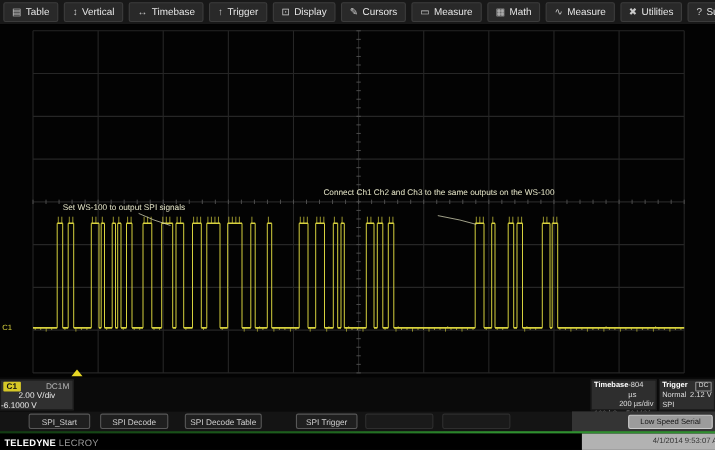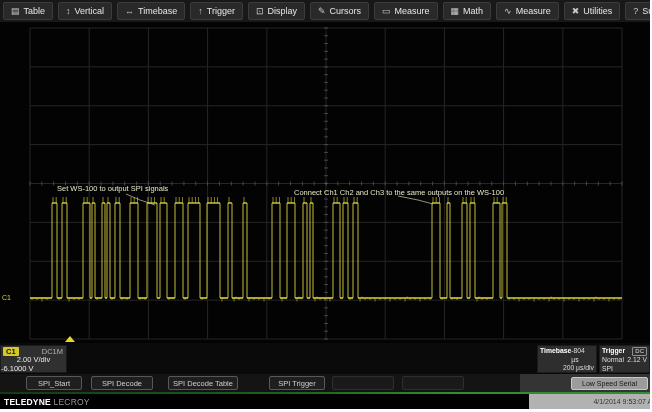--- a/index.html
+++ b/index.html
@@ -481,21 +481,21 @@
         <line x1="507" y1="276" x2="507" y2="181" stroke="#d9d33f" stroke-width="0.9"></line>
         <line x1="502" y1="181" x2="507" y2="181" stroke="#d9d33f" stroke-width="1.4"></line>
         <line x1="503" y1="181" x2="503" y2="175" stroke="#d9d33f" stroke-width="0.7" opacity="0.9"></line>
         <line x1="506.2" y1="181" x2="506.2" y2="175" stroke="#d9d33f" stroke-width="0.7" opacity="0.9"></line>
         <polyline points="126,172 140,178 155,183" fill="none" stroke="#cfcfb0" stroke-width="0.7"></polyline>
         <polyline points="398,174 418,178 433,182" fill="none" stroke="#cfcfb0" stroke-width="0.7"></polyline>
         <polygon points="65,320 75,320 70,314" fill="#e8d825"></polygon>
         <text x="2" y="278" fill="#d9d33f" font-size="7" font-family="Liberation Sans, sans-serif">C1</text>
       </svg>
     <div class="annotation" style="left:57px;top:162px;">Set WS-100 to output SPI signals</div>
-    <div class="annotation" style="left:294px;top:166px;">Connect Ch1 Ch2 and Ch3 to the same outputs on the WS-100</div>
+    <div class="annotation" style="left:294px;top:148px;">Connect Ch1 Ch2 and Ch3 to the same outputs on the WS-100</div>
   </div>
 
   <div class="infostrip">
     <div class="chanbox">
       <span class="chanbadge">C1</span>
       <span class="chan-coupling">DC1M</span>
       <div class="chan-scale">2.00 V/div</div>
       <div class="chan-offset">-6.1000 V</div>
     </div>
 

